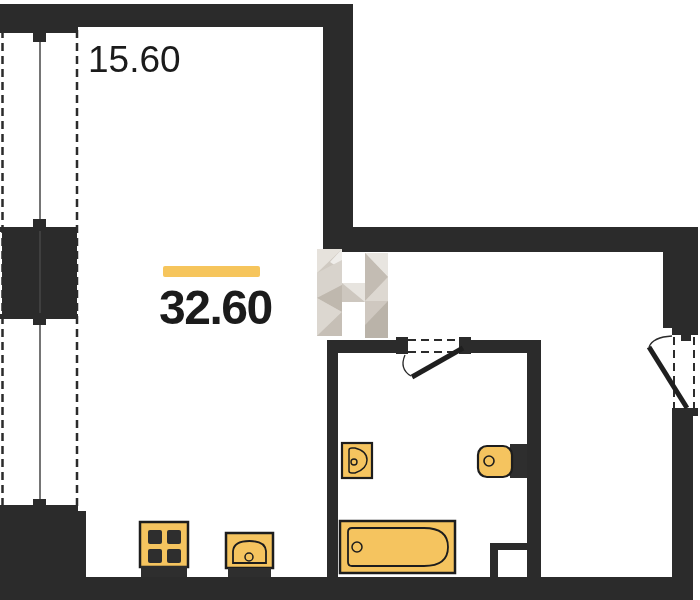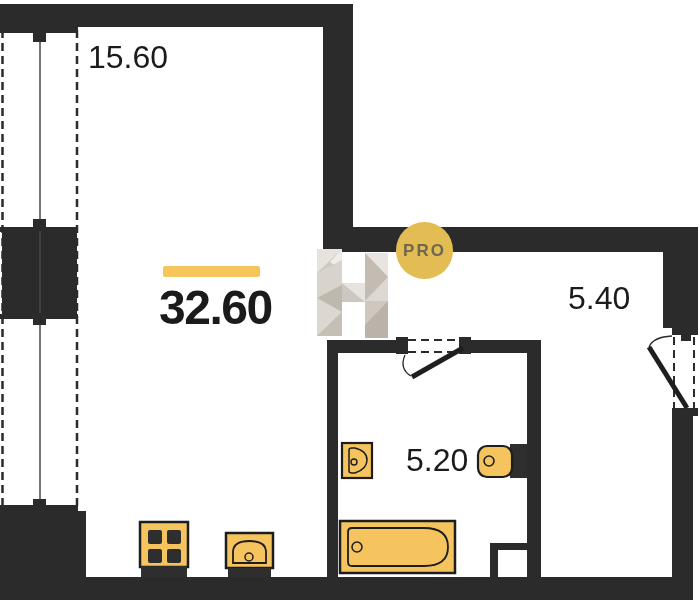--- a/index.html
+++ b/index.html
@@ -10,21 +10,21 @@
     --ink:#1B1B1B;
   }
   html,body{margin:0;padding:0;background:#fff;}
   #plan{
     position:relative;width:700px;height:600px;background:#ffffff;
     overflow:hidden;font-family:"Liberation Sans",sans-serif;
   }
   .wall{position:absolute;background:var(--wall);z-index:1;}
   .overlay{position:absolute;left:0;top:0;width:700px;height:600px;z-index:2;}
   .label{
-    position:absolute;z-index:3;color:var(--ink);font-size:32px;
+    position:absolute;z-index:3;color:var(--ink);font-size:37px;
     line-height:1.1;white-space:nowrap;
   }
   .label.total{font-size:48px;font-weight:bold;letter-spacing:-1.5px;}
   .accent-bar{
     position:absolute;left:163px;top:266px;width:97px;height:11px;
     background:var(--accent);border-radius:2px;z-index:3;
   }
   .badge{
     position:absolute;left:396px;top:222px;width:57px;height:57px;
     border-radius:50%;background:var(--badge);z-index:4;
@@ -134,18 +134,15 @@
       <polygon points="365,301 388,301 365,325" fill="#CFC8C0"></polygon>
       <polygon points="388,301 388,338 365,338 365,325" fill="#BAB3A9"></polygon>
       <rect x="342" y="283" width="23" height="19" fill="#E7E4DF"></rect>
       <polygon points="342,283 365,302 342,302" fill="#CDC7BF"></polygon>
     </g>
   </svg>
 
   <div class="label" style="left:88px;top:40px;">15.60</div>
   <div class="accent-bar"></div>
   <div class="label total" style="left:159px;top:282px;">32.60</div>
-  <div class="label" style="left:568px;top:281px;">5.40</div>
-  <div class="label" style="left:406px;top:443px;">5.20</div>
 
-  <div class="badge">PRO</div>
 
 </div>
 
 </body></html>

